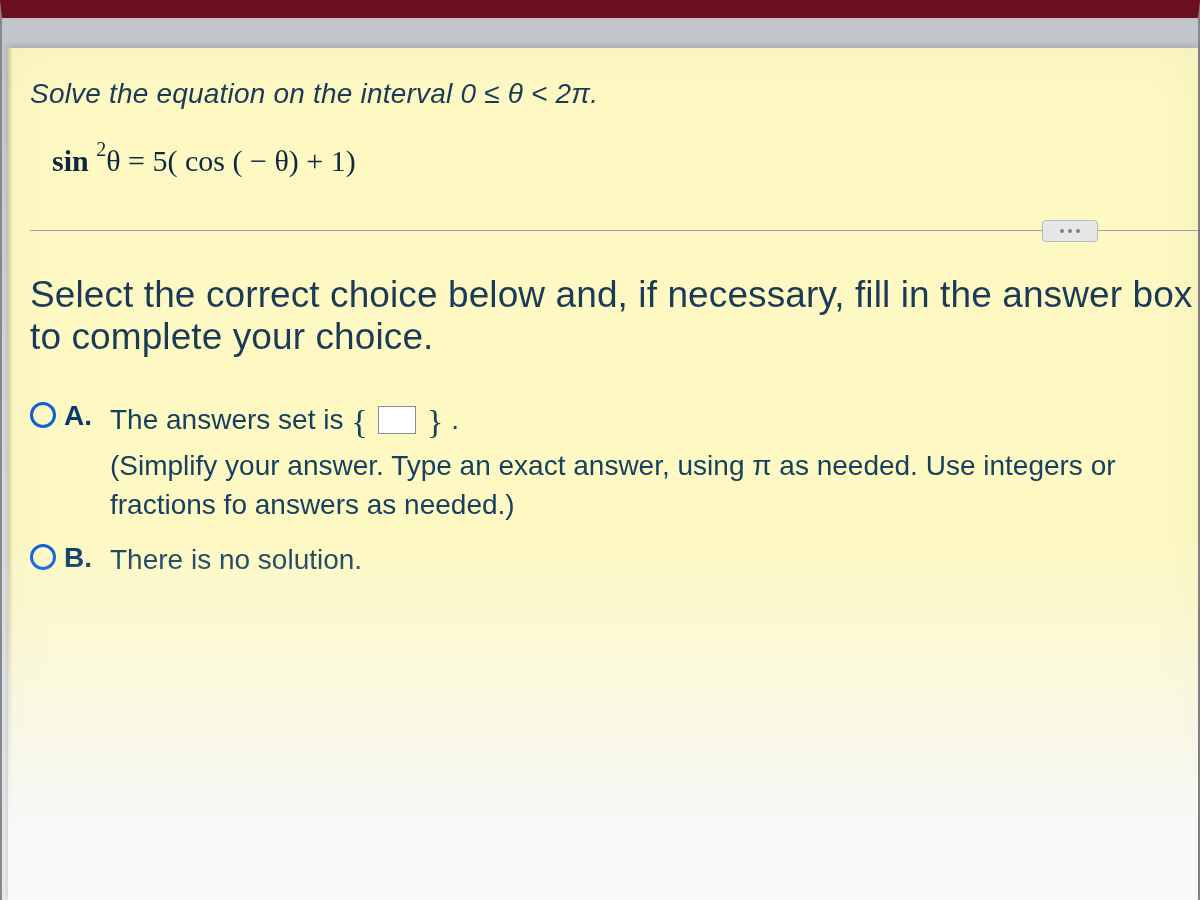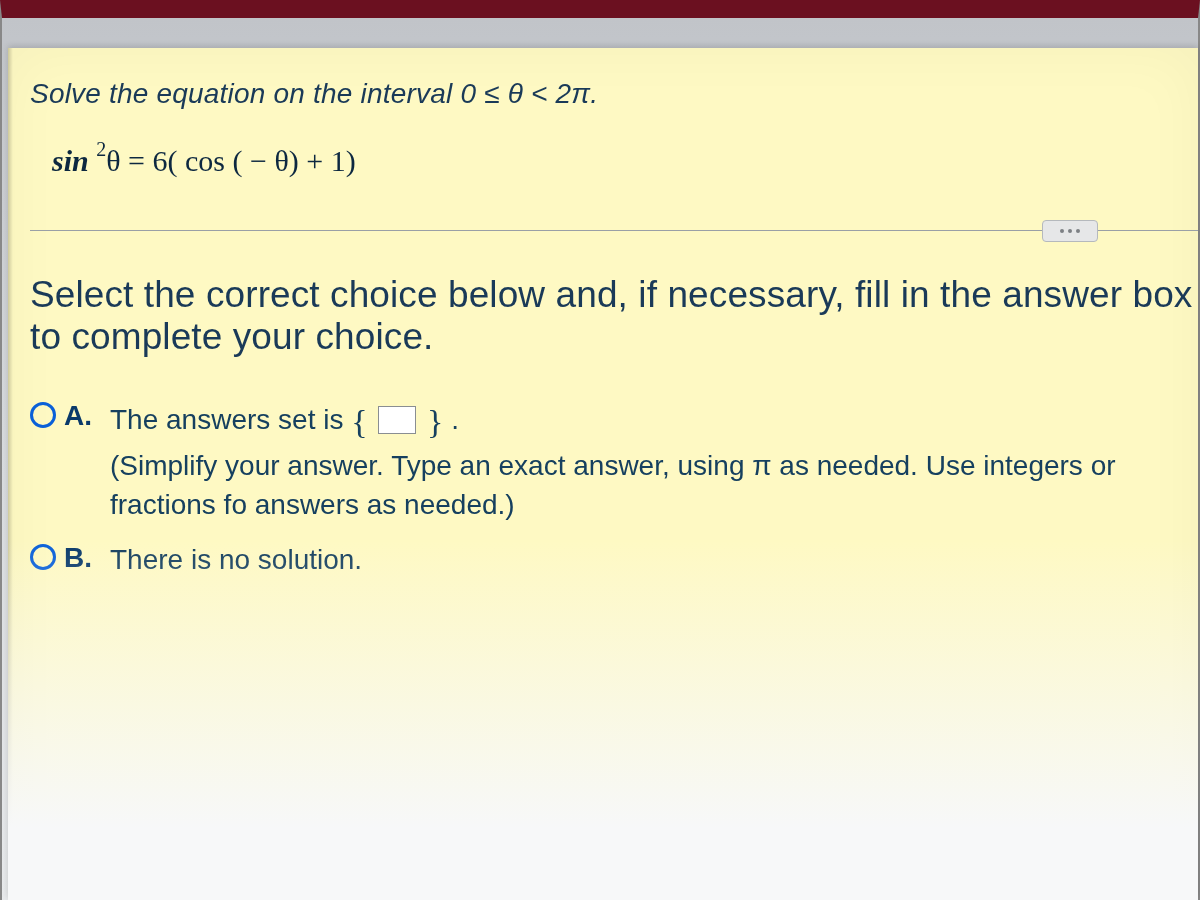--- a/index.html
+++ b/index.html
@@ -36,21 +36,21 @@
       margin-bottom: 32px;
       letter-spacing: 0.2px;
     }
     .equation {
       font-size: 30px;
       color: #0d2840;
       font-family: 'Times New Roman', serif;
       margin-left: 22px;
       margin-bottom: 34px;
     }
-    .equation .fn { font-weight: bold; font-style: italic; }
+    .equation .fn { font-weight: bold; }
     .equation sup { font-size: 20px; position: relative; top: -4px; }
     .divider-wrap {
       position: relative;
       height: 40px;
       margin-bottom: 22px;
     }
     .divider {
       position: absolute;
       top: 18px;
       left: 0;
@@ -147,21 +147,21 @@
 <body>
 
 <div class="photo-frame">
   <div class="content-card">
     <div class="shadow-gutter"></div>
 
     <div class="question-text">Solve the equation on the interval 0 ≤ θ &lt; 2π.</div>
 
     <div class="equation">
       <span class="fn">sin</span>
-      <sup>2</sup><span>θ</span><span> = 6( cos ( − θ) + 1)</span>
+      <sup>2</sup><span>θ</span><span> = 5( cos ( − θ) + 1)</span>
     </div>
 
     <div class="divider-wrap">
       <div class="divider"></div>
       <div class="dots-btn">
         <span></span>
         <span></span>
         <span></span>
       </div>
     </div>

